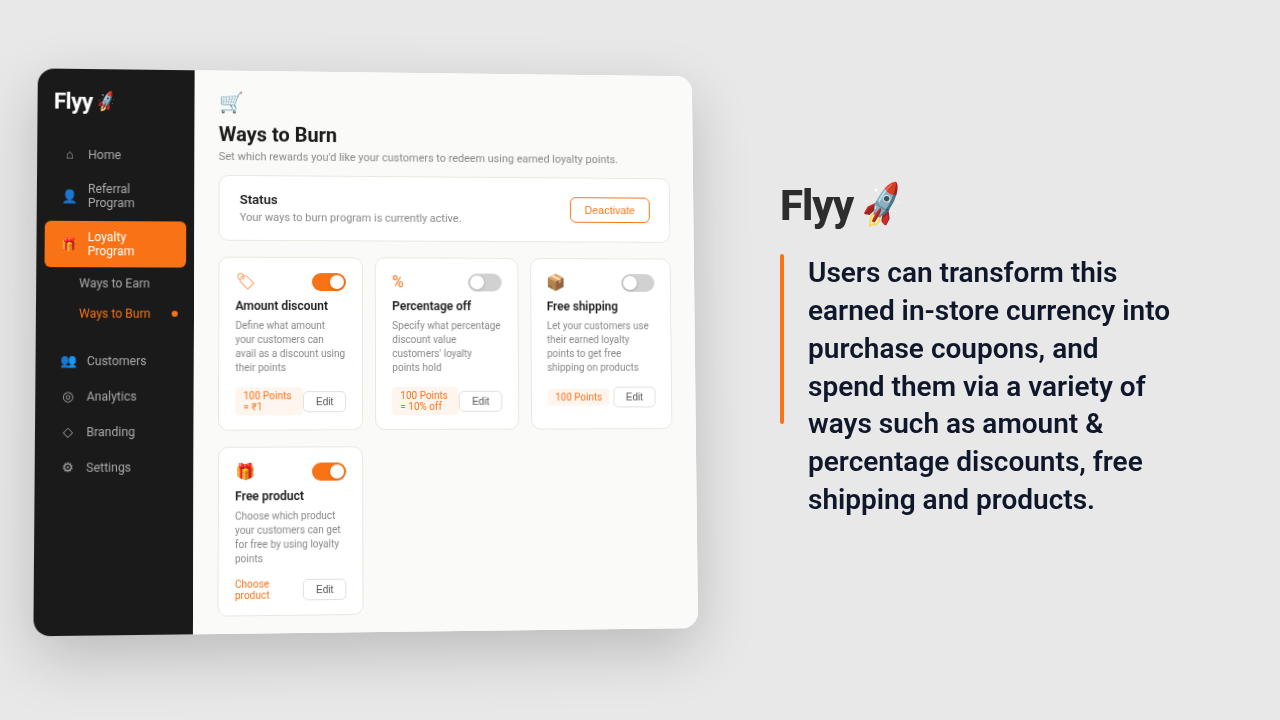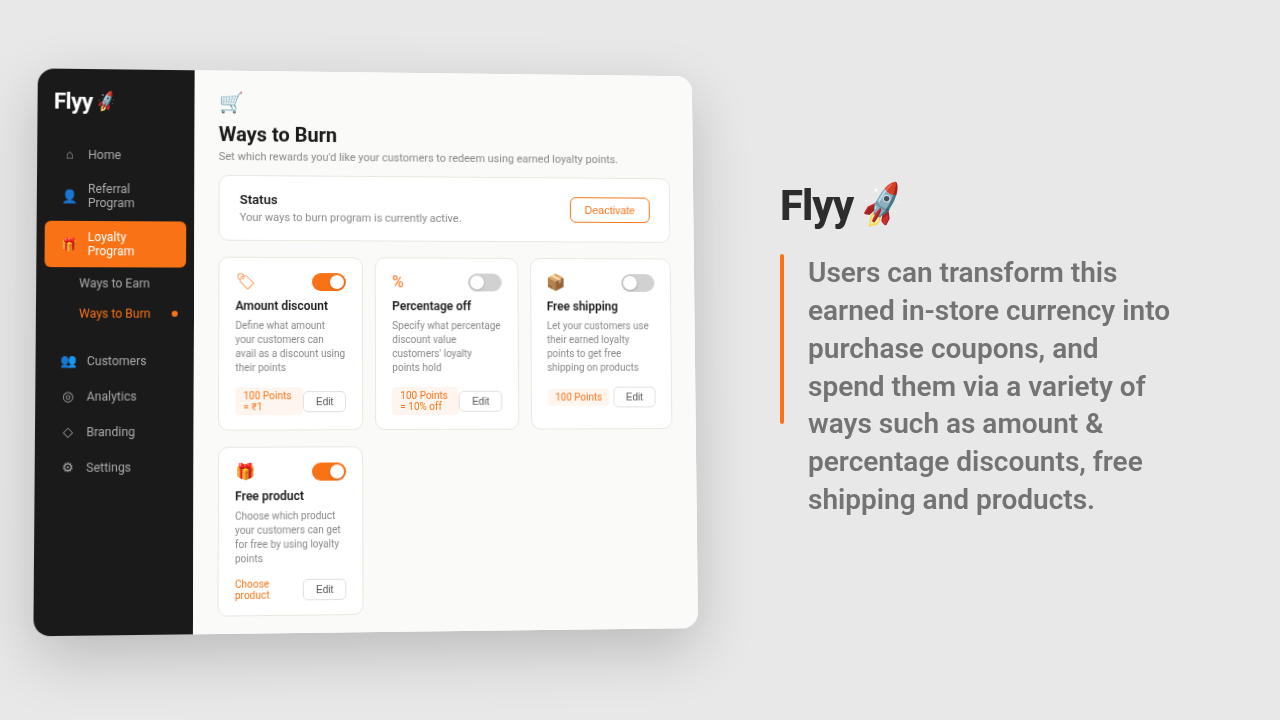--- a/index.html
+++ b/index.html
@@ -355,21 +355,21 @@
     }
 
     .right-content {
       display: flex;
       align-items: flex-start;
     }
 
     .brand-description {
       font-size: 28px;
       font-weight: 600;
-      color: #737373;
+      color: #0f172a;
       line-height: 1.35;
     }
   </style>
 </head>
 <body>
 
 <div class="outer-container">
 
   <div class="app-window">
 

